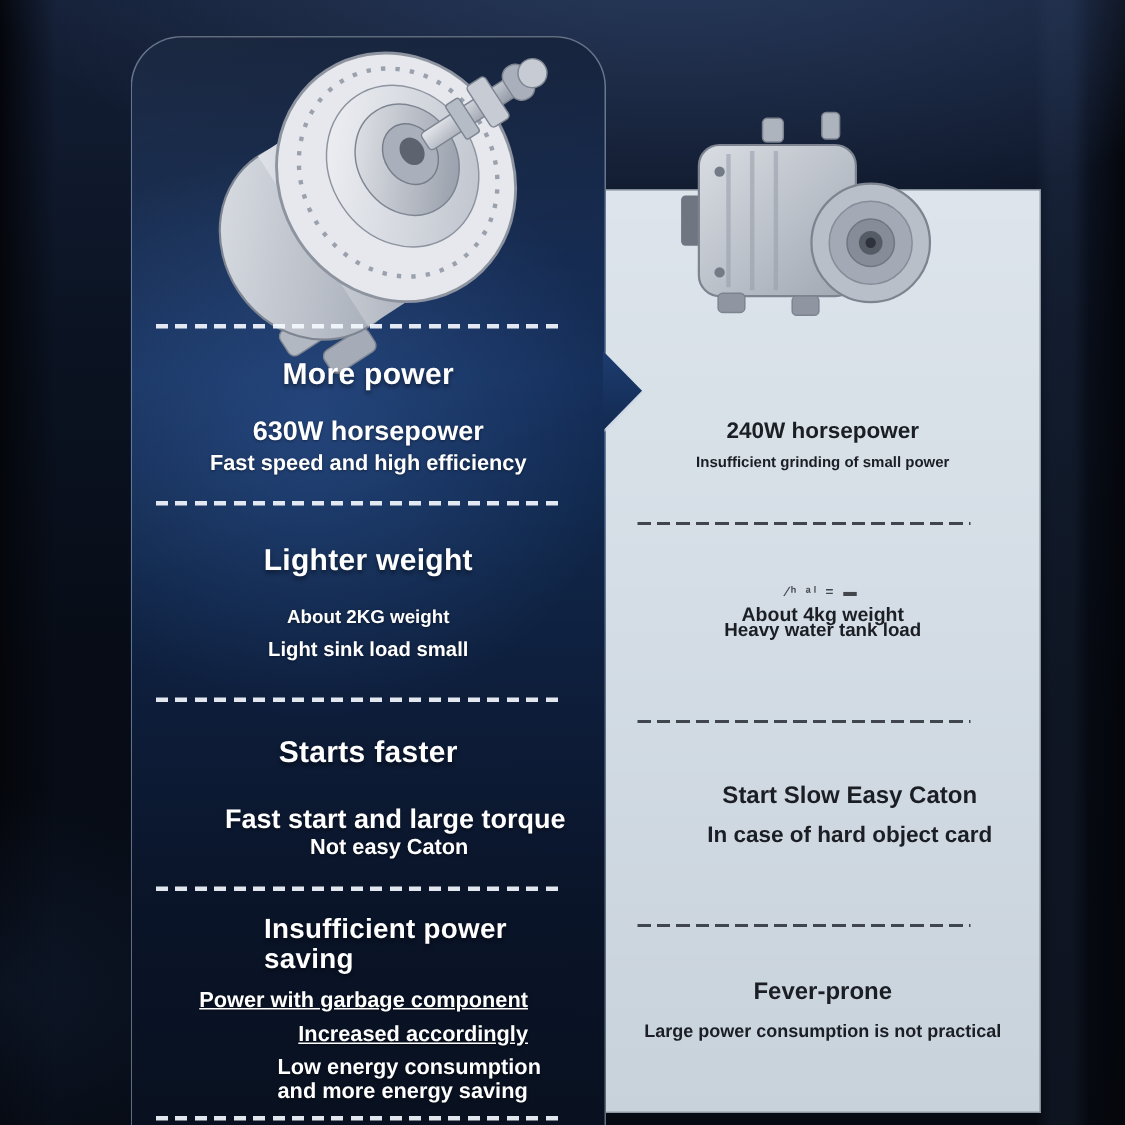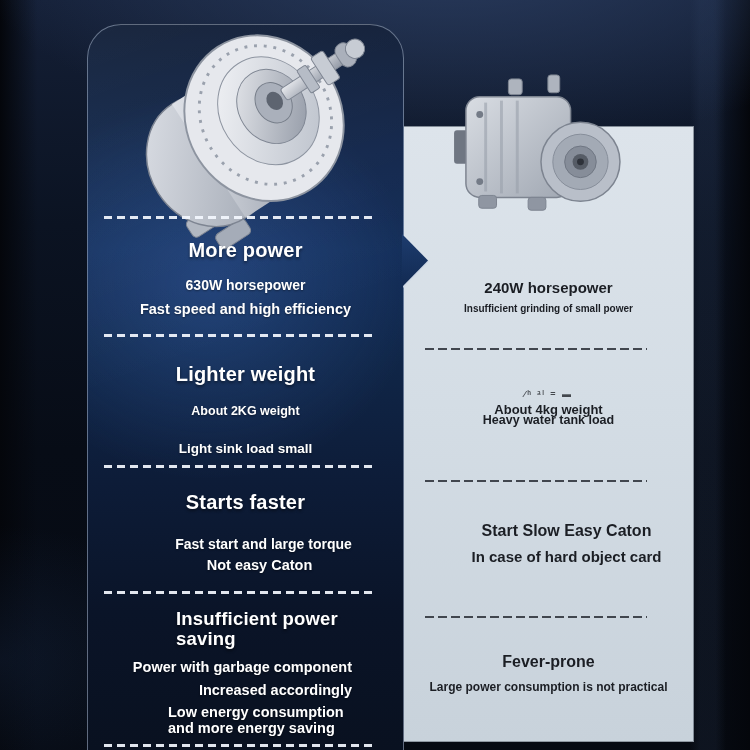--- a/index.html
+++ b/index.html
@@ -40,24 +40,24 @@
   .arrow{width:100%;height:100%;background:linear-gradient(180deg,#1d3c6e,#122a52);
     clip-path:polygon(0 0,100% 50%,0 100%);}
 
   
   .lhead{position:absolute;left:0;right:0;text-align:center;color:#ffffff;
     font-size:20px;font-weight:700;letter-spacing:.2px;white-space:nowrap;
     text-shadow:0 2px 3px rgba(0,0,0,.45);}
   .lhead.two{left:88px;right:auto;width:192px;text-align:left;white-space:normal;
     font-size:18.5px;line-height:20px;}
   .lline{position:absolute;left:0;right:0;text-align:center;color:#ffffff;
-    font-weight:700;font-size:14px;white-space:nowrap;text-shadow:0 1px 2px rgba(0,0,0,.4);}
+    font-weight:700;font-size:18px;white-space:nowrap;text-shadow:0 1px 2px rgba(0,0,0,.4);}
   .fs12{font-size:12.5px}.fs13{font-size:13.5px}.fs14l{font-size:14.5px}
-  .lline.alignr{left:auto;right:51px;text-align:right;}
-  .lline.wrap2{white-space:normal;left:auto;right:57px;width:178px;text-align:left;line-height:15.5px;}
+  .lline.alignr{left:auto;right:51px;text-align:right;text-decoration:underline;}
+  .lline.wrap2{white-space:normal;left:auto;right:40px;width:178px;text-align:left;line-height:15.5px;}
 
   
   .rhead{position:absolute;left:0;right:0;text-align:center;color:#1b1e24;
     font-weight:700;font-size:15px;white-space:nowrap;}
   .rline{position:absolute;left:0;right:0;text-align:center;color:#1b1e24;
     font-weight:700;font-size:15px;white-space:nowrap;}
   .big{font-size:16px}
   .shiftr{transform:translateX(18px);}
   .artifact{position:absolute;left:0;right:0;text-align:center;color:#2a2d33;
     font-size:9px;font-weight:700;letter-spacing:2px;opacity:.85;}
@@ -117,21 +117,21 @@
     <div class="dash l" style="top:191px"></div>
 
     <div class="lhead" style="top:214px">More power</div>
     <div class="lline" style="top:252px">630W horsepower</div>
     <div class="lline fs14l" style="top:276px">Fast speed and high efficiency</div>
 
     <div class="dash l" style="top:309px"></div>
 
     <div class="lhead" style="top:338px">Lighter weight</div>
     <div class="lline fs12" style="top:379px">About 2KG weight</div>
-    <div class="lline fs13" style="top:416px">Light sink load small</div>
+    <div class="lline fs13" style="top:400px">Light sink load small</div>
 
     <div class="dash l" style="top:440px"></div>
 
     <div class="lhead" style="top:466px">Starts faster</div>
     <div class="lline" style="top:511px;transform:translateX(18px)">Fast start and large torque</div>
     <div class="lline fs14l" style="top:532px;transform:translateX(14px)">Not easy Caton</div>
 
     <div class="dash l" style="top:566px"></div>
 
     <div class="lhead two" style="top:584px">Insufficient power saving</div>

